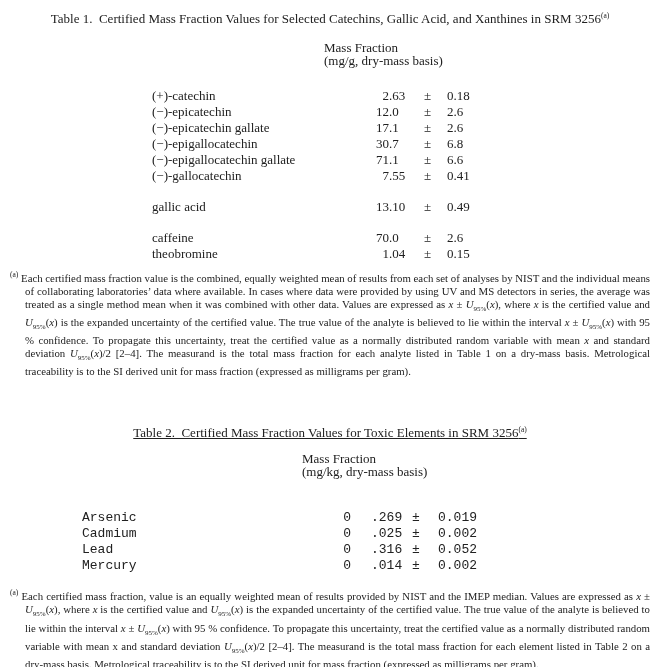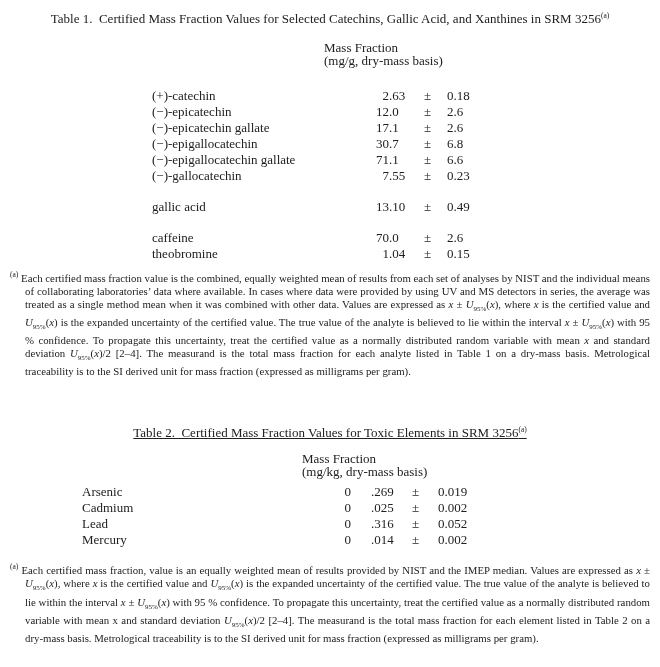--- a/index.html
+++ b/index.html
@@ -30,21 +30,21 @@
     width:200px;
     text-align:left;
     font-size:13px;
     line-height:13px;
   }
   .ch1 { margin-left:324px; margin-top:16px; }
   .ch2 { margin-left:302px; margin-top:13px; }
 
   .rows { font-size:13px; }
   .rows1 { margin-left:152px; margin-top:21px; }
-  .rows2 { margin-left:82px;  margin-top:6px; }
+  .rows2 { margin-left:82px;  margin-top:32px;font-family:Liberation Mono, monospace; }
   .trow { display:flex; height:16px; line-height:16px; }
   .row-gap { height:15px; }
   .cname { }
   .rows1 .cname { width:210px; }
   .rows2 .cname { width:248px; }
   .vint { text-align:right; }
   .rows1 .vint { width:27px; }
   .rows2 .vint { width:21px; }
   .vfrac { text-align:left; }
   .rows1 .vfrac { width:35px; }
@@ -114,21 +114,21 @@
         <span class="vint">71</span>
         <span class="vfrac">.1</span>
         <span class="pm">±</span>
         <span class="unc">6.6</span>
       </div>
       <div class="trow">
         <span class="cname">(−)-gallocatechin</span>
         <span class="vint">7</span>
         <span class="vfrac">.55</span>
         <span class="pm">±</span>
-        <span class="unc">0.23</span>
+        <span class="unc">0.41</span>
       </div>
       <div class="row-gap"></div>
       <div class="trow">
         <span class="cname">gallic acid</span>
         <span class="vint">13</span>
         <span class="vfrac">.10</span>
         <span class="pm">±</span>
         <span class="unc">0.49</span>
       </div>
       <div class="row-gap"></div>

